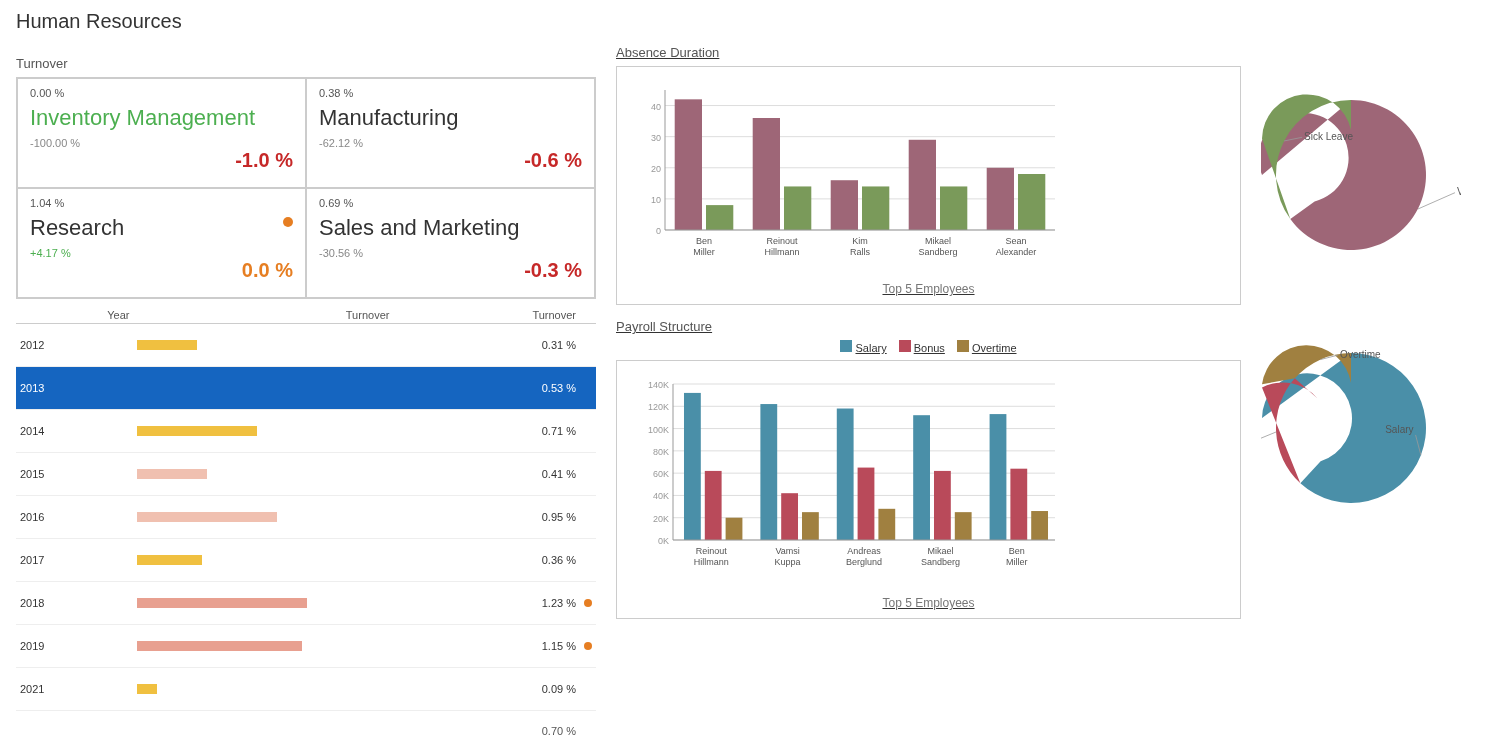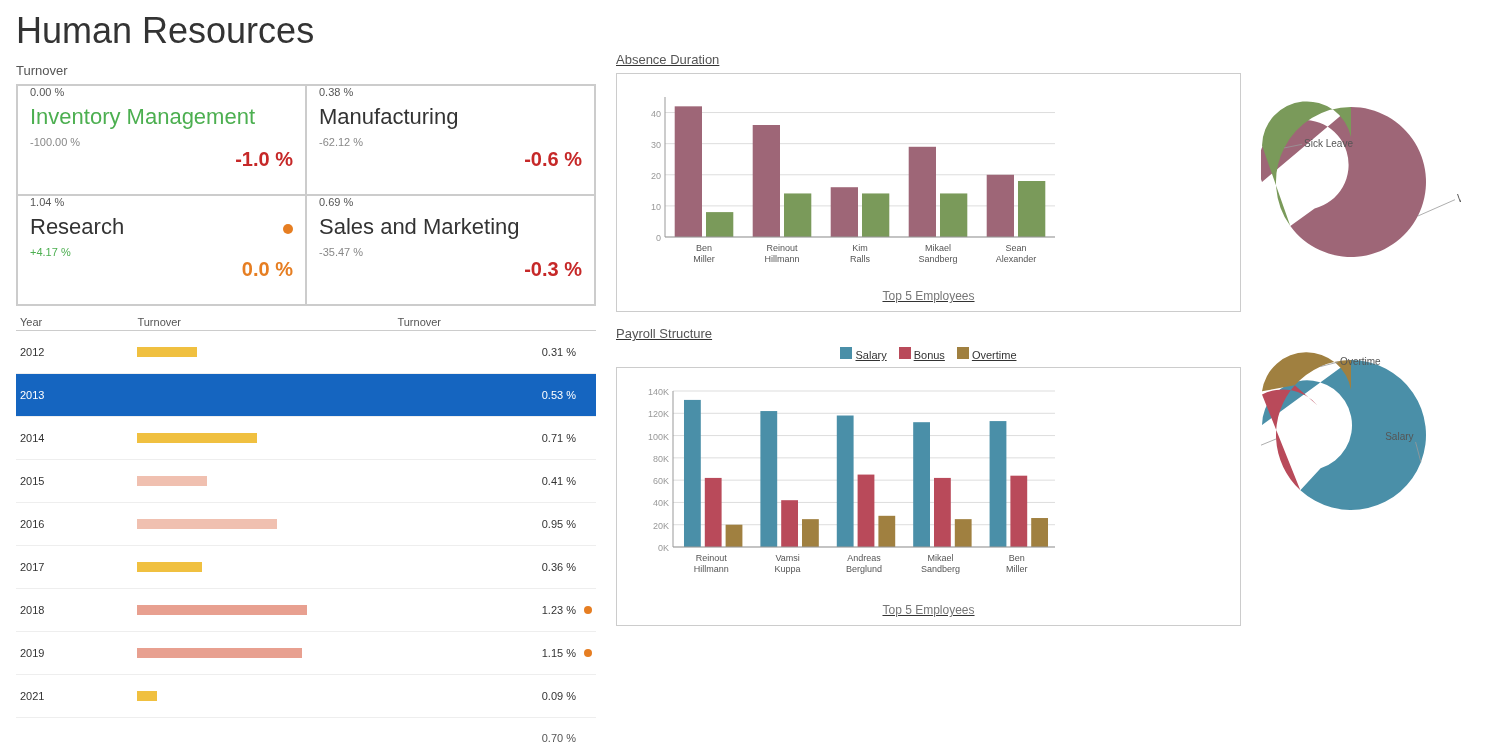--- a/index.html
+++ b/index.html
@@ -1,35 +1,35 @@
 <!DOCTYPE html>
 <html><head>
   <meta charset="utf-8">
   <style>
     * { box-sizing: border-box; margin: 0; padding: 0; }
     body { font-family: 'Segoe UI', Arial, sans-serif; background: #fff; color: #333; font-size: 12px; padding: 10px 16px; }
-    h1 { font-size: 36px; font-weight: 300; margin-bottom: 0; }
+    h1 { font-size: 20px; font-weight: 300; margin-bottom: 12px; }
     .section-title { font-size: 13px; color: #555; margin-bottom: 6px; }
     .layout { display: flex; gap: 20px; }
     .left-col { width: 580px; flex-shrink: 0; margin-top: 11px; }
     .mid-col { flex: 1; min-width: 440px; text-decoration: underline; }
     .right-col { width: 220px; flex-shrink: 0; }
 
     
     .turnover-grid { display: grid; grid-template-columns: 1fr 1fr; border: 1px solid #ccc; }
-    .tile { border: 1px solid #ccc; padding: 0 12px; min-height: 110px; position: relative; }
+    .tile { border: 1px solid #ccc; padding: 8px 12px; min-height: 110px; position: relative; }
     .tile-pct-top { font-size: 11px; color: #555; }
     .tile-name { font-size: 22px; font-weight: 400; margin: 6px 0; }
     .tile-delta { font-size: 11px; text-align: left; color: #888; }
     .tile-main-pct { font-size: 20px; font-weight: 600; text-align: right; }
     .tile-dot { position: absolute; top: 28px; right: 12px; width: 10px; height: 10px; border-radius: 50%; background: #e67e22; }
 
     
     .year-table { width: 100%; border-collapse: collapse; margin-top: 8px; font-size: 11px; }
-    .year-table th { text-align: left; font-weight: 400; color: #555; border-bottom: 1px solid #ccc; padding: 2px 4px; }
+    .year-table th { text-align: right; font-weight: 400; color: #555; border-bottom: 1px solid #ccc; padding: 2px 4px; }
     .year-table td { padding: 14px 4px; border-bottom: 1px solid #eee; }
     .year-table tr.selected td { background: #1565c0; color: #fff; }
     .bar-cell { width: 260px; }
     .bar-wrap { display: flex; align-items: center; height: 14px; }
     .bar { height: 10px; }
     .pct-cell { text-align: right; min-width: 46px; }
     .dot-cell { width: 14px; }
     .dot-orange { display: inline-block; width: 8px; height: 8px; border-radius: 50%; background: #e67e22; }
     .footer-row td { color: #555; }
 
@@ -71,21 +71,21 @@
     <div class="tile-dot"></div>
     <div class="tile-pct-top">1.04 %</div>
     <div class="tile-name" style="">Research</div>
     <div class="tile-delta" style="color:#4caf50;">+4.17 %</div>
     <div class="tile-main-pct" style="color:#e67e22;">0.0 %</div>
   </div>
         <div class="tile">
 
     <div class="tile-pct-top">0.69 %</div>
     <div class="tile-name" style="">Sales and Marketing</div>
-    <div class="tile-delta" style="color:#888;">-35.47 %</div>
+    <div class="tile-delta" style="color:#888;">-30.56 %</div>
     <div class="tile-main-pct" style="color:#c62828;">-0.3 %</div>
   </div>
       </div>
 
     <table class="year-table" id="year-table">
       <thead>
         <tr>
           <th>Year</th>
           <th class="bar-cell">Turnover</th>
           <th class="pct-cell">Turnover</th>

